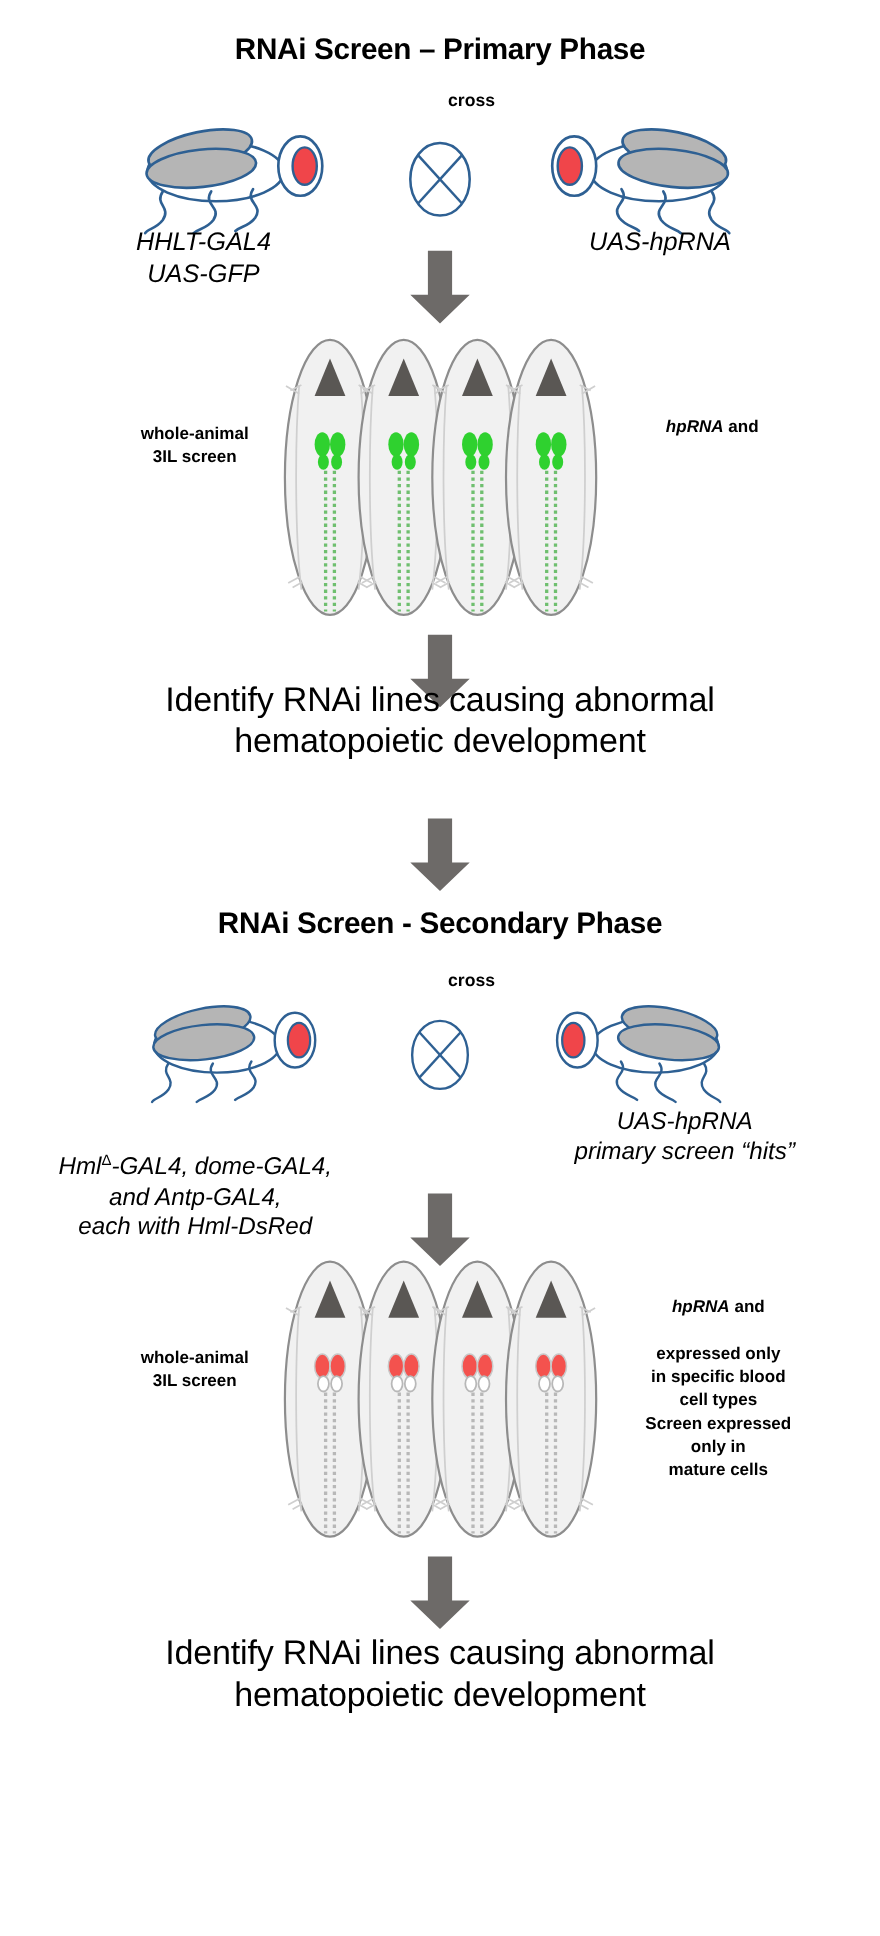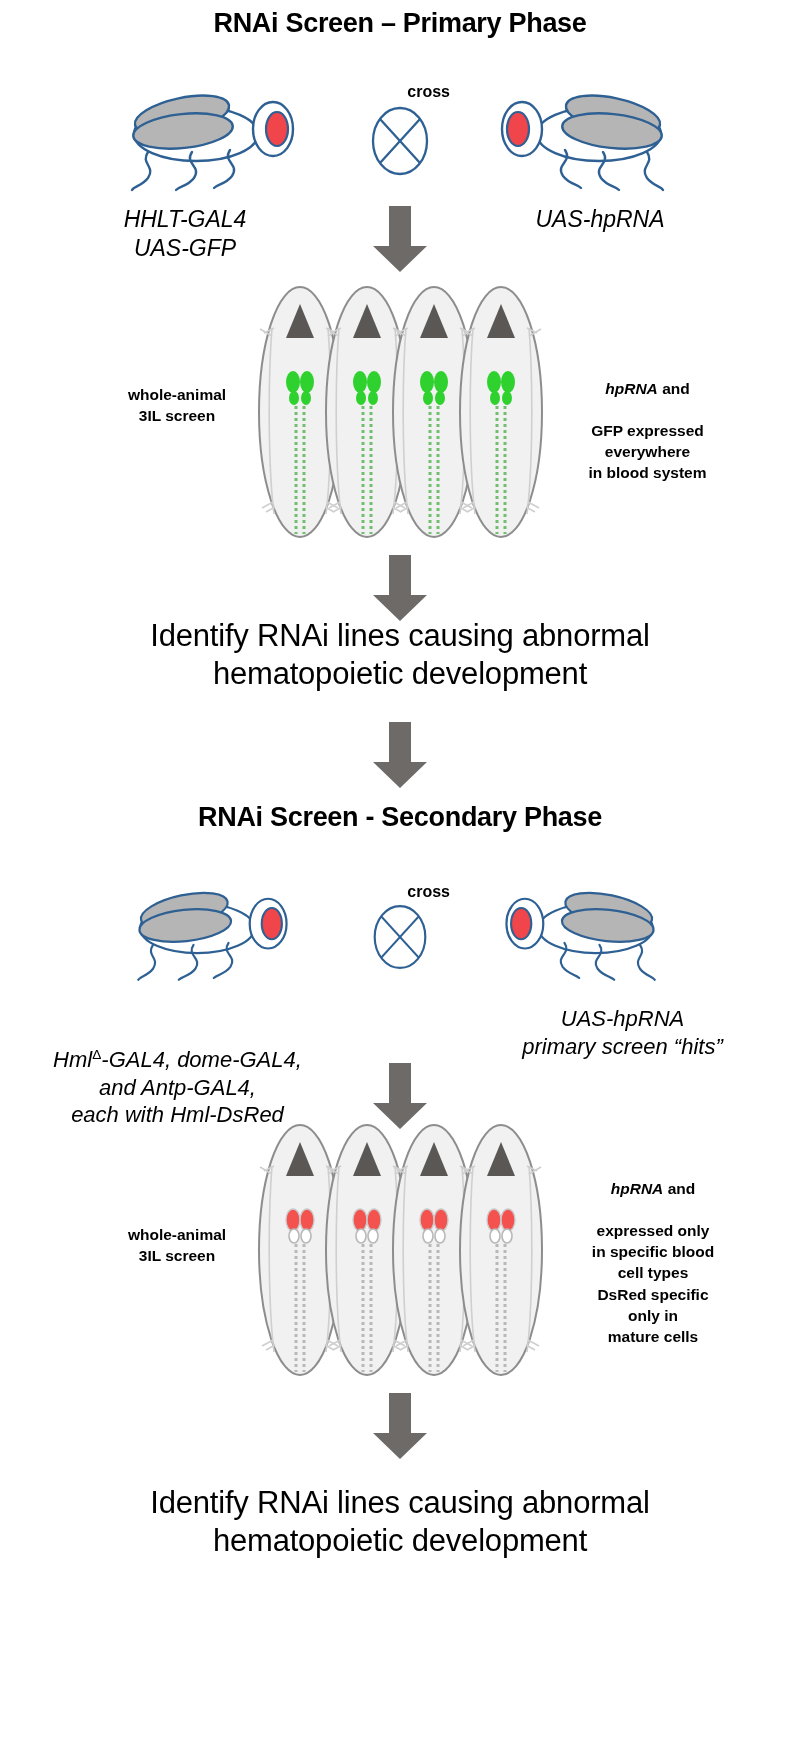--- a/index.html
+++ b/index.html
@@ -10,21 +10,21 @@
   body {
     width: 800px;
     height: 1760px;
     position: relative;
     font-family: "Liberation Sans", sans-serif;
     color: #000000;
     overflow: hidden;
   }
 
   
-  .abs { position: absolute; }
+  .abs { position: absolute; margin-top: 22px; }
 
   .phase-title {
     width: 100%;
     text-align: center;
     font-size: 27px;
     font-weight: bold;
     letter-spacing: -0.3px;
   }
 
   .genotype {
@@ -166,23 +166,20 @@
     <use href="#larva-gfp" x="134" y="0"></use>
     <use href="#larva-gfp" x="201" y="0"></use>
   </svg>
 </div>
 
 <div class="anno" style="left:82px;top:385px;width:190px;">whole-animal
 3IL screen</div>
 
 <div class="anno" style="left:540px;top:358px;width:215px;">
   <span class="ital">hpRNA</span><span> and</span><br>
-  <span>GFP expressed
-everywhere
-in blood system</span>
 </div>
 
 <div class="abs" style="left:371px;top:555px;">
   <svg width="58" height="68" viewBox="0 0 58 68">
     <polygon points="18,0 40,0 40,40 56,40 29,66 2,40 18,40" fill="#6d6a68"></polygon>
   </svg>
 </div>
 
 <div class="outcome" style="top:617px;left:0;">Identify RNAi lines causing abnormal
 hematopoietic development</div>
@@ -285,21 +282,21 @@
 <div class="anno" style="left:82px;top:1225px;width:190px;">whole-animal
 3IL screen</div>
 
 <div class="anno" style="left:548px;top:1158px;width:210px;">
   <span class="ital">hpRNA</span><span> and</span><br>
   <span>expressed only
 in specific blood
 cell types</span>
 </div>
 
-<div class="anno" style="left:548px;top:1285px;width:210px;">DsRed specific
+<div class="anno" style="left:548px;top:1285px;width:210px;">Screen expressed
 only in
 mature cells</div>
 
 <div class="abs" style="left:371px;top:1393px;">
   <svg width="58" height="68" viewBox="0 0 58 68">
     <polygon points="18,0 40,0 40,40 56,40 29,66 2,40 18,40" fill="#6d6a68"></polygon>
   </svg>
 </div>
 
 <div class="outcome" style="top:1484px;left:0;">Identify RNAi lines causing abnormal

